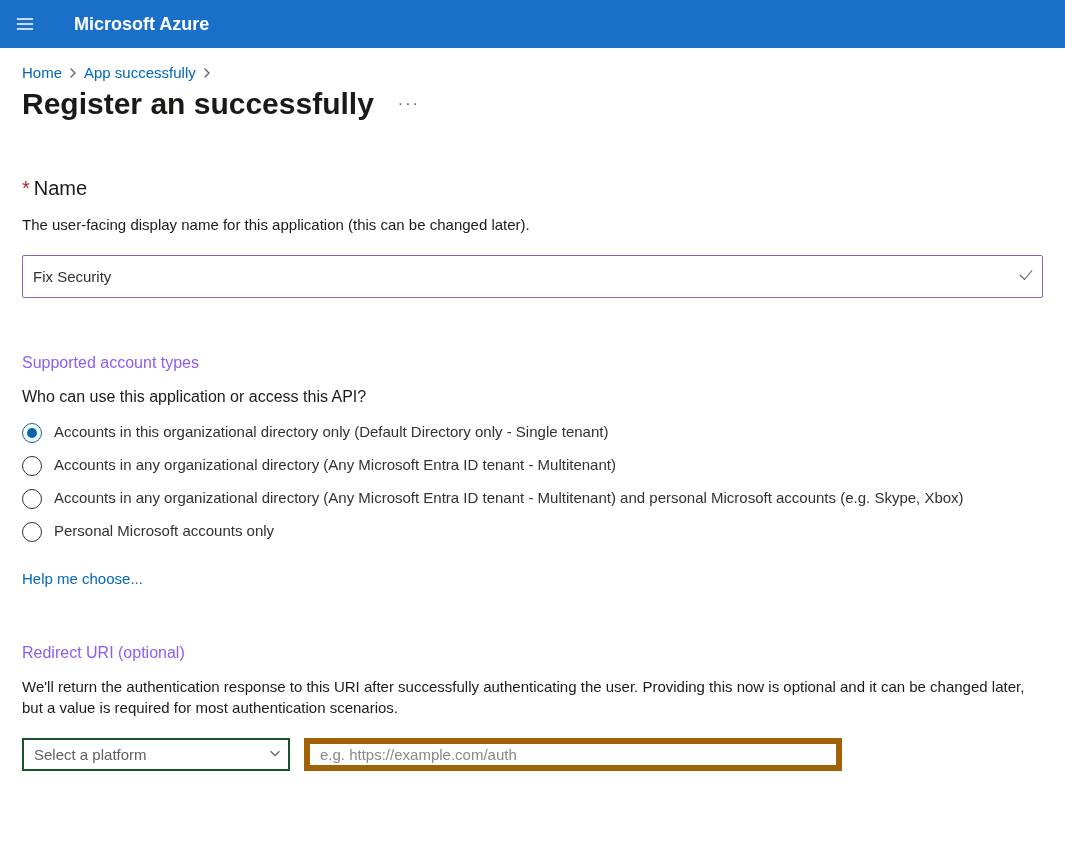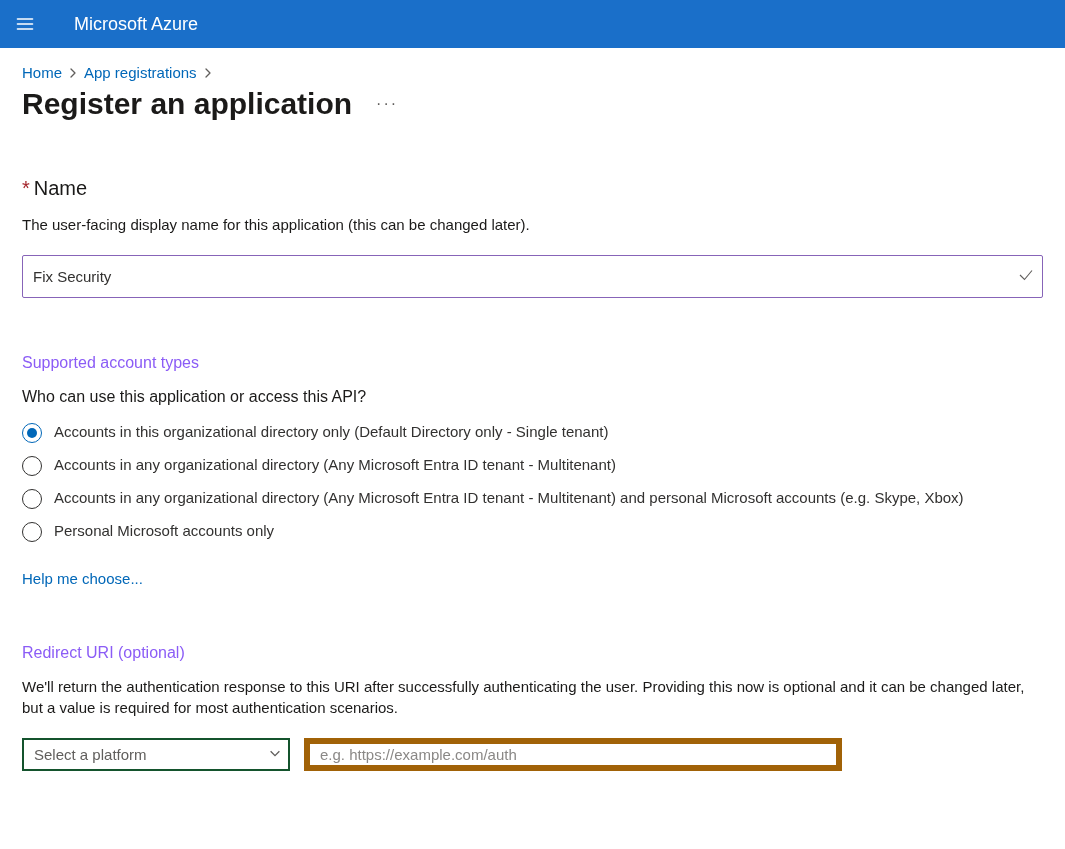--- a/index.html
+++ b/index.html
@@ -4,21 +4,21 @@
 <style>
   * { box-sizing: border-box; }
   html, body { margin:0; padding:0; font-family: "Segoe UI", -apple-system, Helvetica, Arial, sans-serif; color:#323130; }
   body { width:1065px; }
 
   
   .topbar { background:#1b6ec2; background:#1472c4; height:48px; display:flex; align-items:center; padding:0 8px; }
   .topbar { background:#1a6fc9; }
   .hamburger { width:34px; height:34px; display:flex; align-items:center; justify-content:center; cursor:pointer; }
   .hamburger svg { width:20px; height:20px; stroke:#fff; }
-  .brand { color:#fff; font-size:18px; font-weight:400; margin-left:32px; }
+  .brand { color:#fff; font-size:18px; font-weight:700; margin-left:32px; }
 
   .page { padding: 16px 22px 40px 22px; }
 
   
   .breadcrumb { font-size:15px; display:flex; align-items:center; gap:6px; margin-bottom:6px; }
   .breadcrumb a { color:#0067b8; text-decoration:none; cursor:pointer; }
   .bc-sep { color:#605e5c; font-size:12px; display:inline-flex; }
   .bc-sep svg { width:10px; height:10px; }
 
   
@@ -78,30 +78,30 @@
 
 <div class="page">
 
   <div class="breadcrumb">
     <a>Home</a>
     <span class="bc-sep">
       <svg viewBox="0 0 10 10">
           <path d="M3 1l4 4-4 4" stroke="#605e5c" stroke-width="1.3" fill="none" stroke-linecap="round" stroke-linejoin="round"></path>
         </svg>
     </span>
-    <a>App registrations</a>
+    <a>App successfully</a>
     <span class="bc-sep">
       <svg viewBox="0 0 10 10">
           <path d="M3 1l4 4-4 4" stroke="#605e5c" stroke-width="1.3" fill="none" stroke-linecap="round" stroke-linejoin="round"></path>
         </svg>
     </span>
   </div>
 
   <div class="title-row">
-    <h1 class="page-title">Register an application</h1>
+    <h1 class="page-title">Register an successfully</h1>
     <span class="more-dots">···</span>
   </div>
 
   <div class="section first">
     <div class="field-label">
       <span class="req">*</span><span>Name</span>
     </div>
     <div class="field-desc">The user-facing display name for this application (this can be changed later).</div>
     <div class="text-input-wrap">
       <input class="text-input" type="text" value="Fix Security" style="">

